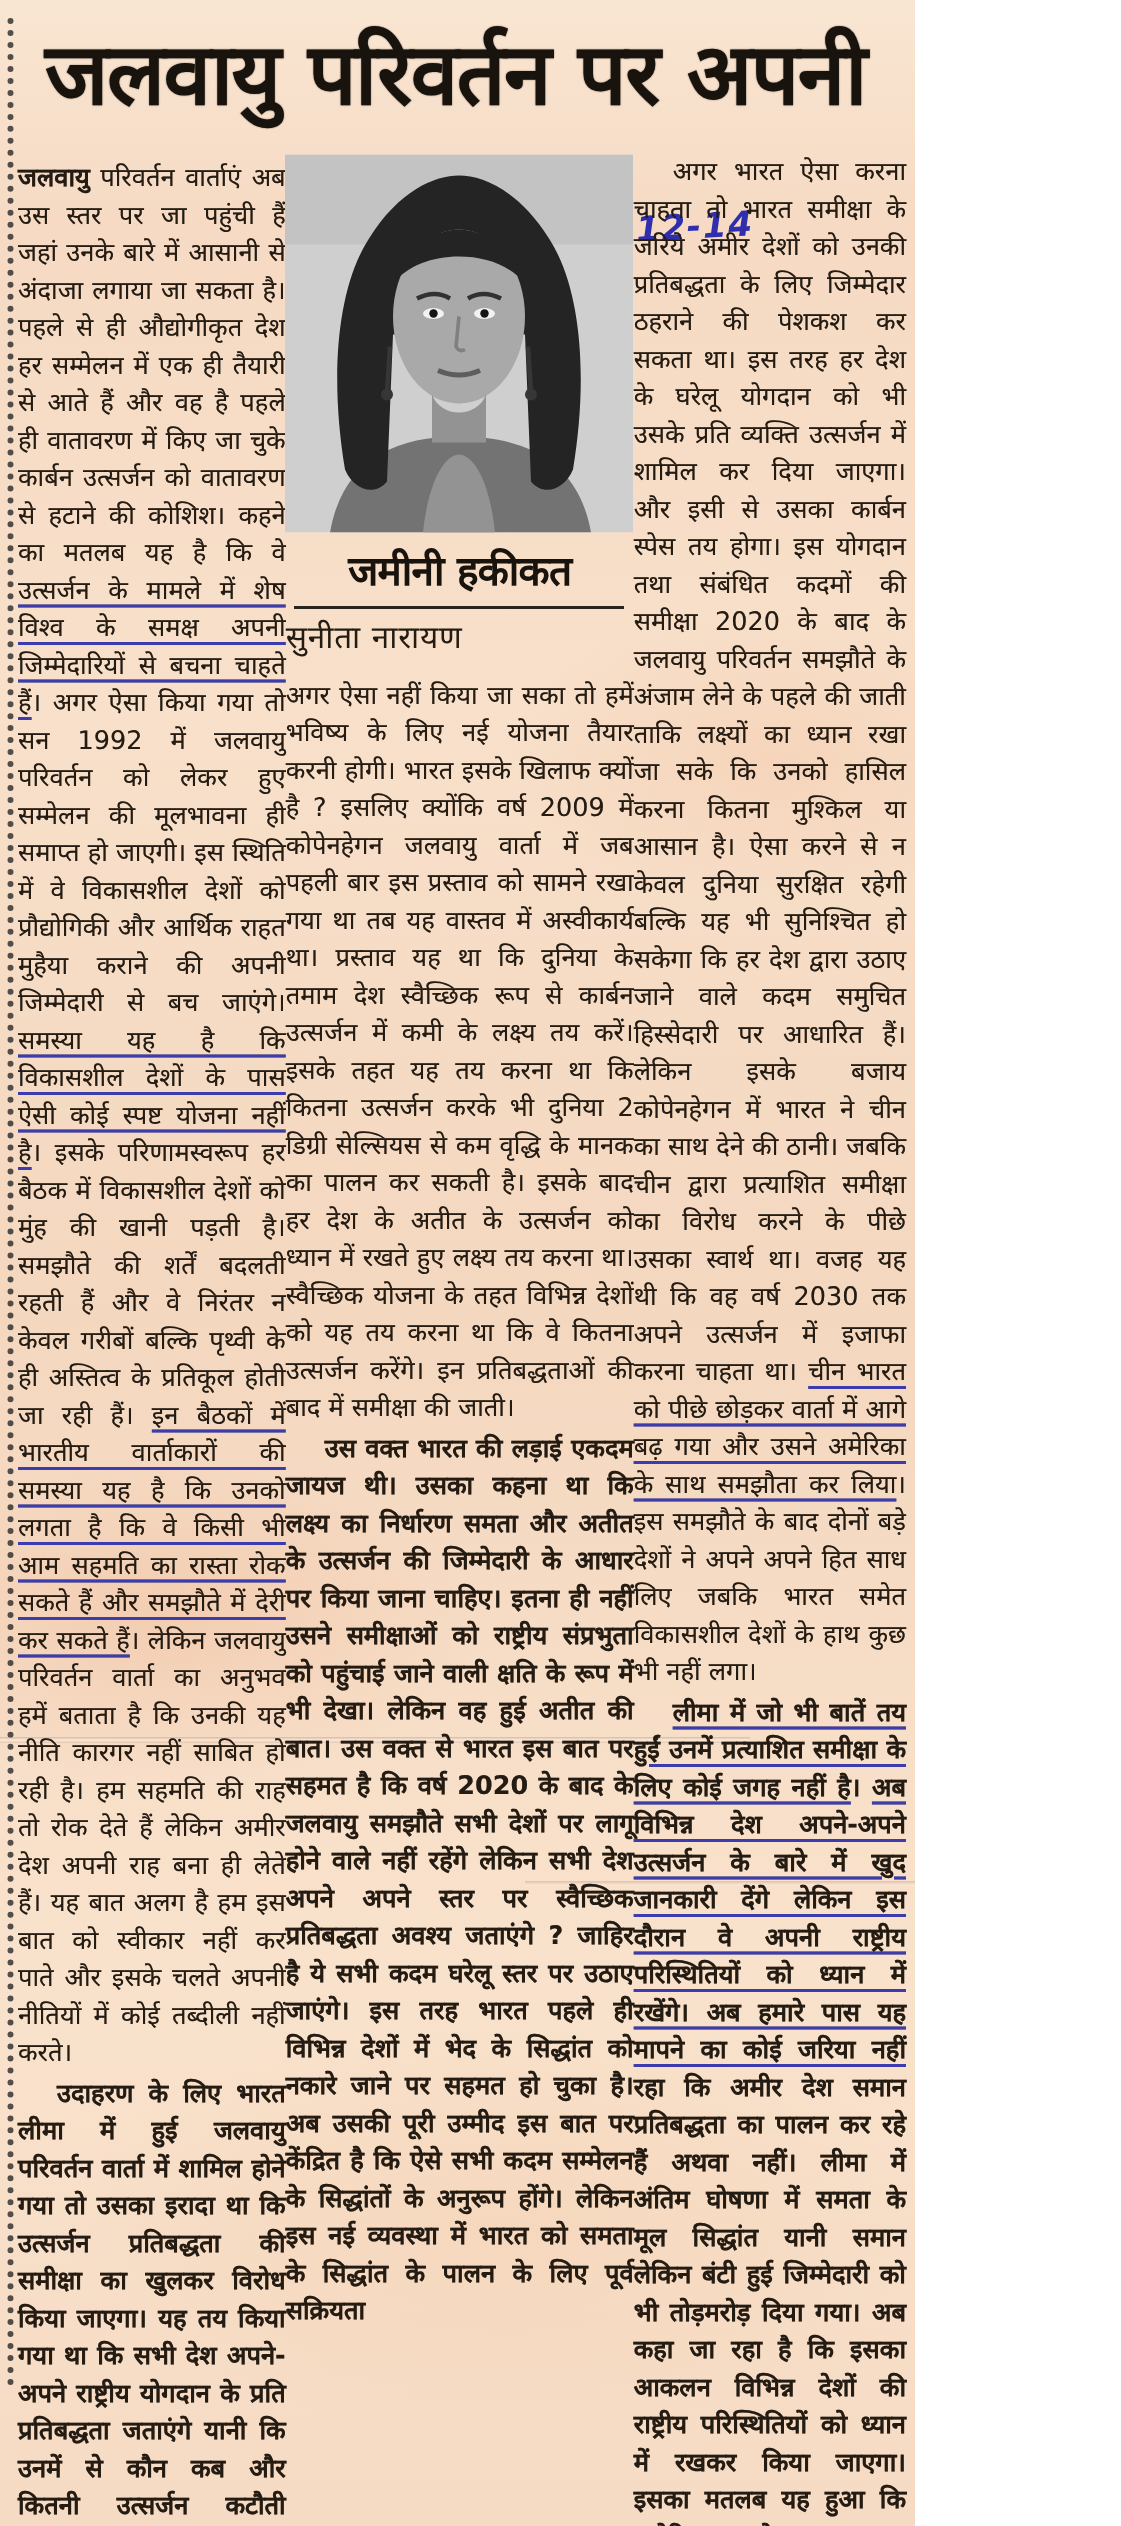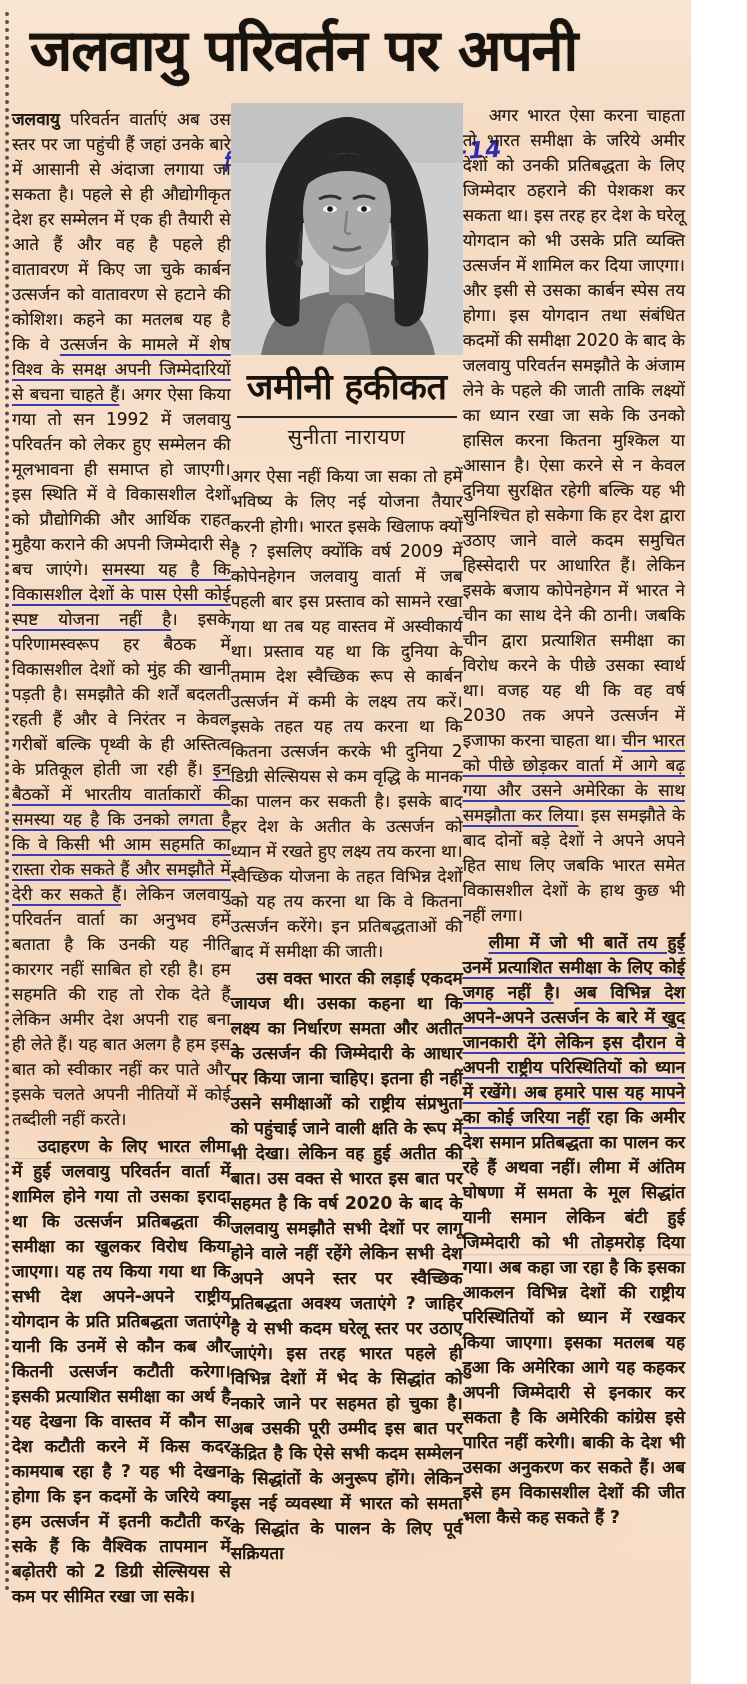--- a/index.html
+++ b/index.html
@@ -1,18 +1,18 @@
 <!DOCTYPE html>
 <html lang="hi"><head>
 <meta charset="utf-8">
 <style>
   html,body{margin:0;padding:0;}
   body{width:747px;font-family:"DejaVu Sans","Liberation Sans",sans-serif;}
   .clip{
-    position:relative;width:691px;height:1684px;overflow:hidden;
+    position:relative;width:610px;height:1684px;overflow:hidden;
     color:#27201a;
     background:
       radial-gradient(ellipse 300px 160px at 18% 64%, rgba(231,160,120,.25), rgba(0,0,0,0) 70%),
       radial-gradient(ellipse 260px 140px at 85% 30%, rgba(240,185,150,.28), rgba(0,0,0,0) 70%),
       radial-gradient(ellipse 420px 200px at 55% 88%, rgba(238,190,150,.22), rgba(0,0,0,0) 70%),
       linear-gradient(180deg,#f9e6d2 0%,#f6dac3 9%,#f8e0ca 28%,#f4d7bf 52%,#f9e2cc 78%,#f6dbc4 100%);
   }
   .perforation{
     position:absolute;left:5px;top:12px;height:1580px;width:0;
     border-left:4px dotted #2a2a2a;opacity:.8;
@@ -57,28 +57,28 @@
     text-decoration-color:#3c3cae;
     text-decoration-thickness:2px;
     text-underline-offset:4px;
   }
   .photo-box{
     width:232px;height:252px;margin:2px auto 0 auto;
     filter:grayscale(1) contrast(1.06) brightness(1.02);
   }
   .photo-box svg{display:block;width:100%;height:100%;}
   .caption-title{
-    text-align:center;font-weight:bold;font-size:36px;color:#19130e;
+    text-align:center;font-weight:bold;font-size:27px;color:#19130e;
     margin-top:6px;letter-spacing:-.5px;
   }
   .caption-rule{
     width:220px;border:none;border-top:2px solid #2a241e;margin:6px auto 4px auto;
   }
   .byline{
-    text-align:center;font-size:21px;color:#241c13;margin-bottom:14px;
+    text-align:left;font-size:21px;color:#241c13;margin-bottom:14px;
     letter-spacing:.5px;
   }
 </style>
 </head>
 <body>
 
 <div class="clip">
 
   <div class="perforation"></div>
   <div class="crease"></div>

